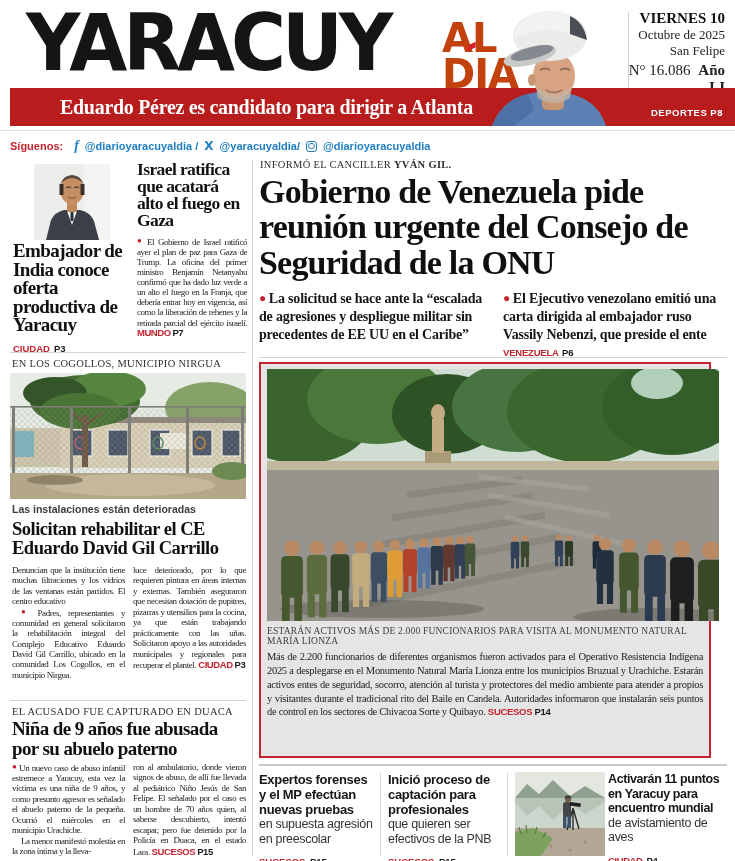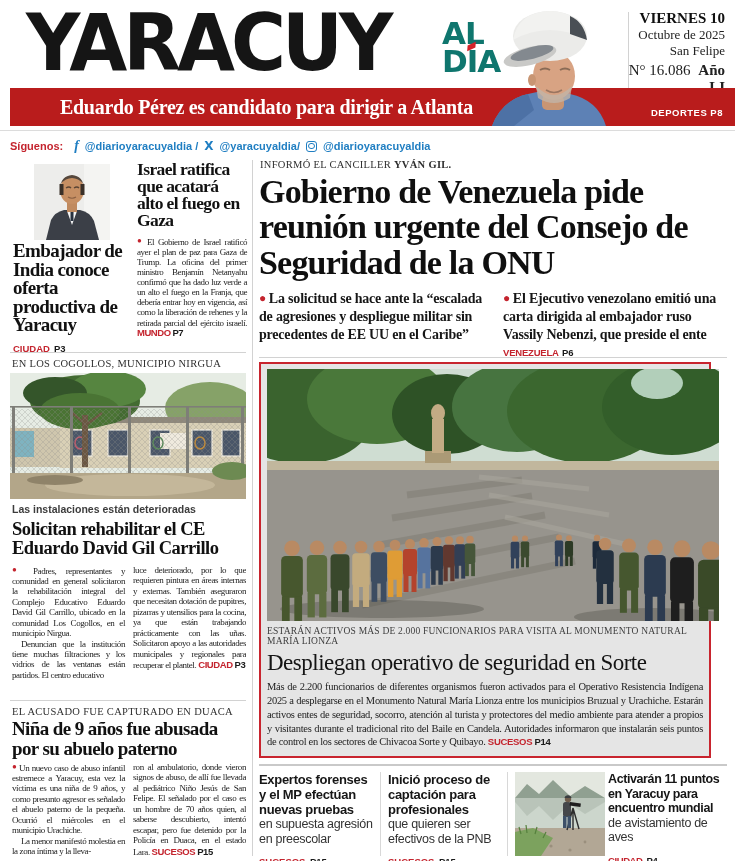--- a/index.html
+++ b/index.html
@@ -4,21 +4,21 @@
 <style>
   html,body{margin:0;padding:0;background:#fff;}
   .page{position:relative;width:735px;height:861px;background:#ffffff;overflow:hidden;
         font-family:"Liberation Serif",serif;color:#1a1a1a;}
   .abs{position:absolute;}
 
   
   .logo{left:26px;top:4px;font-family:"DejaVu Sans",sans-serif;font-weight:900;
         font-size:75px;line-height:1;letter-spacing:-4px;color:#151515;transform:scaleY(1.05);transform-origin:top left;}
   .aldia{left:442px;top:20px;width:90px;font-family:"DejaVu Sans",sans-serif;font-weight:900;
-         font-size:31px;line-height:.9;letter-spacing:-1px;color:#0f766e;}
+         font-size:40px;line-height:.9;letter-spacing:-1px;color:#c2410c;}
   .aldia span{display:block;}
   .dia-accent{position:absolute;left:25px;top:24px;width:9px;height:5px;background:#d2232a;
               transform:rotate(-24deg) skewX(-28deg);}
   .head-divider{left:628px;top:12px;width:1px;height:78px;background:#c9c9c9;}
   .dateblock{left:618px;top:10px;width:107px;text-align:right;}
   .d1{font-weight:bold;font-size:15px;color:#101010;}
   .d2{font-size:13px;color:#222;line-height:1.25;}
   .d4{font-size:15px;color:#222;margin-top:2px;}
   .d4 b{margin-left:4px;font-weight:bold;}
   .d5{font-size:10px;color:#222;}
@@ -241,22 +241,22 @@
     <rect x="0" y="100" width="236" height="26" fill="#b3a689"></rect>
     <ellipse cx="120" cy="112" rx="85" ry="11" fill="#c4b79a"></ellipse>
     <ellipse cx="45" cy="107" rx="28" ry="5" fill="#8f8369"></ellipse>
     <ellipse cx="222" cy="98" rx="20" ry="9" fill="#6d8a52"></ellipse>
   </svg>
 
   <div class="abs school-cap">Las instalaciones están deterioradas</div>
   <div class="abs school-h">Solicitan rehabilitar el CE Eduardo David Gil Carrillo</div>
   <div class="abs school-body twocol bodytxt">
     <div class="col">
+      <p>Denuncian que la institución tiene muchas filtraciones y los vidrios de las ventanas están partidos. El centro educativo</p>
       <p><span class="rb"></span><span>Padres, representantes y comunidad en general solicitaron la rehabilitación integral del Complejo Educativo Eduardo David Gil Carrillo, ubicado en la comunidad Los Cogollos, en el municipio Nirgua.</span></p>
-      <p>Denuncian que la institución tiene muchas filtraciones y los vidrios de las ventanas están partidos. El centro educativo</p>
     </div>
     <div class="col">
       <p><span>luce deteriorado, por lo que requieren pintura en áreas internas y externas. También aseguraron que necesitan dotación de pupitres, pizarras y utensilios para la cocina, ya que están trabajando prácticamente con las uñas. Solicitaron apoyo a las autoridades municipales y regionales para recuperar el plantel.</span>
       <span class="sl">CIUDAD</span>
       <span class="slp">P3</span></p>
     </div>
   </div>
 
   <div class="abs divider" style="left:10px;top:700px;width:236px;height:1px;"></div>
   <div class="abs kick kick2">EL ACUSADO FUE CAPTURADO EN DUACA</div>
@@ -342,21 +342,20 @@
       <use href="#fig" transform="translate(292,190) scale(.6)" fill="#31415a"></use>
       <use href="#fig" transform="translate(302,190) scale(.58)" fill="#2c3a25"></use>
       <use href="#fig" transform="translate(330,192) scale(.64)" fill="#1d2a3a"></use>
       <use href="#fig" transform="translate(444,248) scale(1.85)" fill="#3a4a28"></use>
       <use href="#fig" transform="translate(415,241) scale(1.7)" fill="#1e1e1e"></use>
       <use href="#fig" transform="translate(388,234) scale(1.55)" fill="#2c3b50"></use>
       <use href="#fig" transform="translate(362,227) scale(1.4)" fill="#46572f"></use>
       <use href="#fig" transform="translate(338,220) scale(1.25)" fill="#23303f"></use>
     </svg>
     <div class="op-cap">ESTARÁN ACTIVOS MÁS DE 2.000 FUNCIONARIOS PARA VISITA AL MONUMENTO NATURAL MARÍA LIONZA</div>
-    <div class="op-h">Despliegan operativo de seguridad en Sorte</div>
     <div class="op-body"><span>Más de 2.200 funcionarios de diferentes organismos fueron activados para el Operativo Resistencia Indígena 2025 a desplegarse en el Monumento Natural María Lionza entre los municipios Bruzual y Urachiche. Estarán activos entes de seguridad, socorro, atención al turista y protectores del medio ambiente para atender a propios y visitantes durante el tradicional rito del Baile en Candela. Autoridades informaron que instalarán seis puntos de control en los sectores de Chivacoa Sorte y Quibayo.</span>
       <span class="sl">SUCESOS</span>
       <span class="slp">P14</span>
     </div>
   </div>
 
   <div class="abs sepD"></div>
 
   <div class="abs briefs">
     <div class="brief b1">

